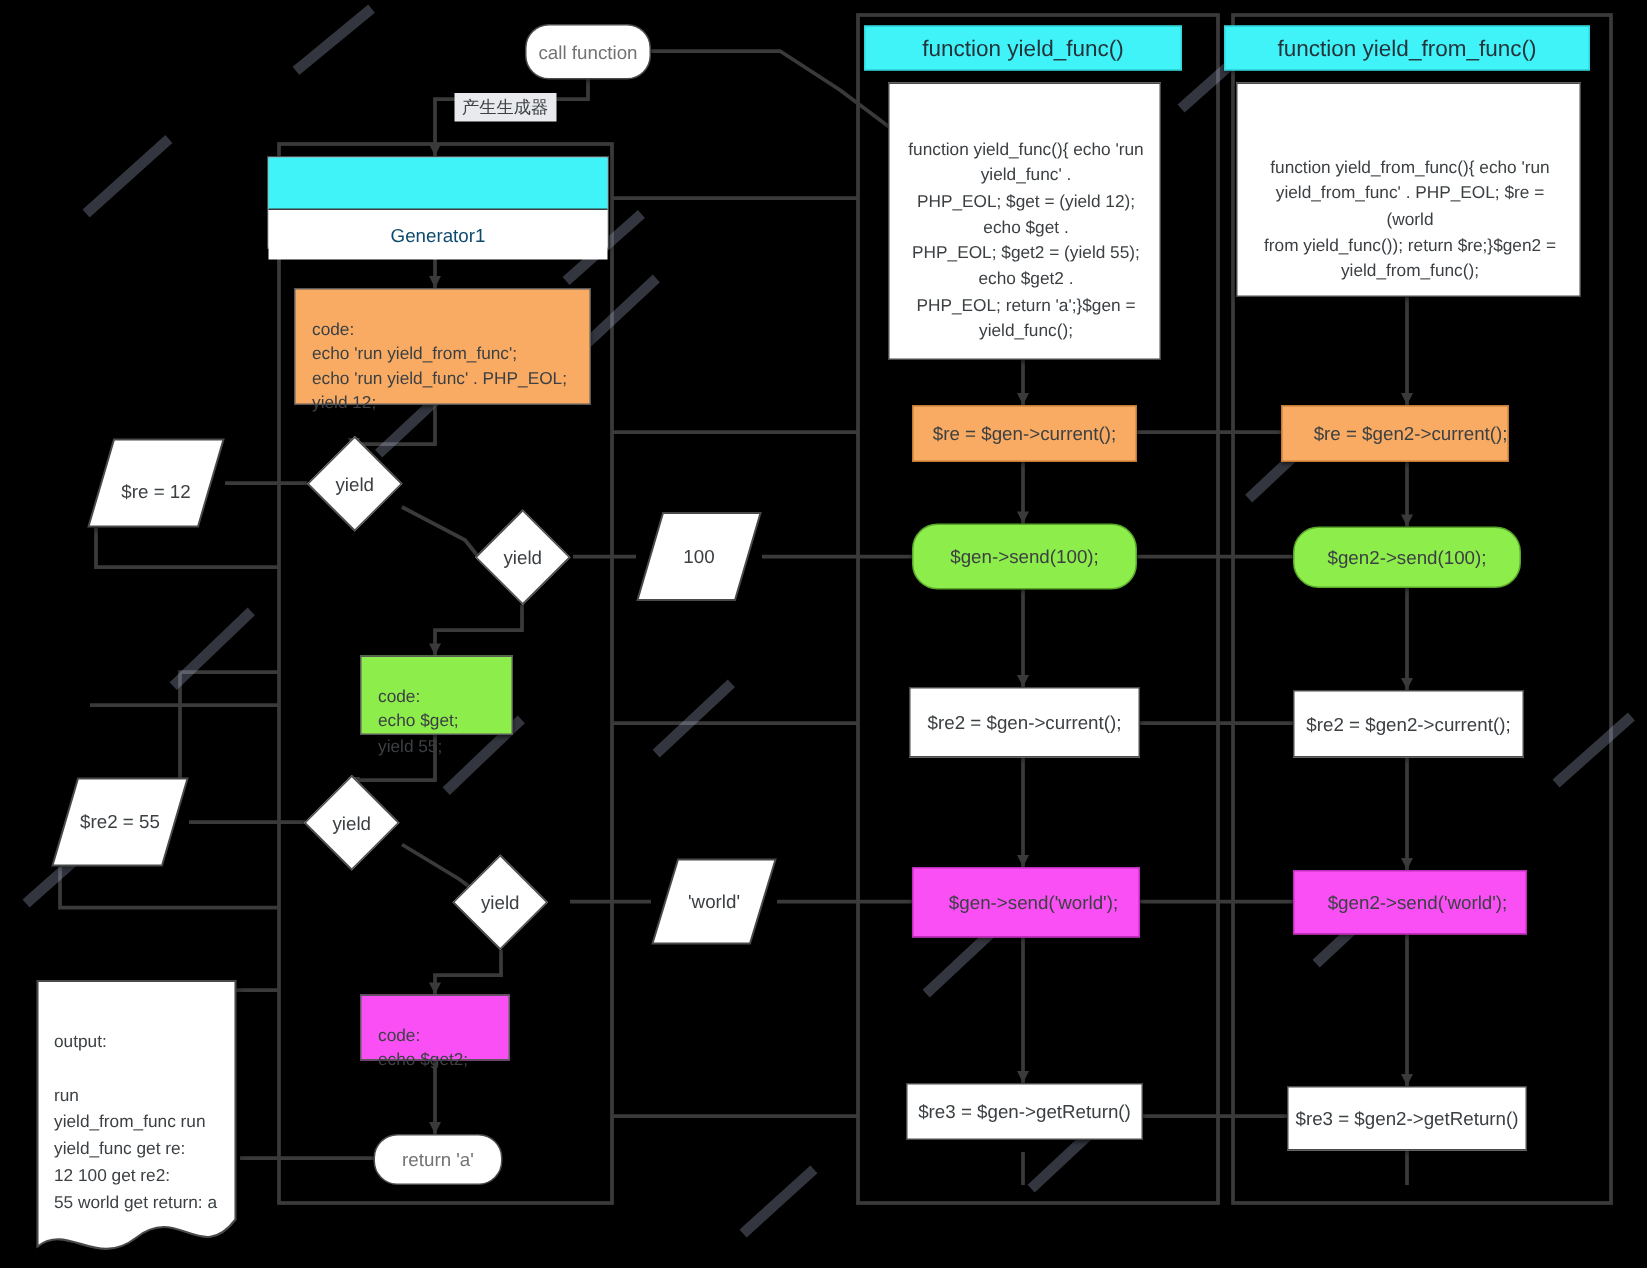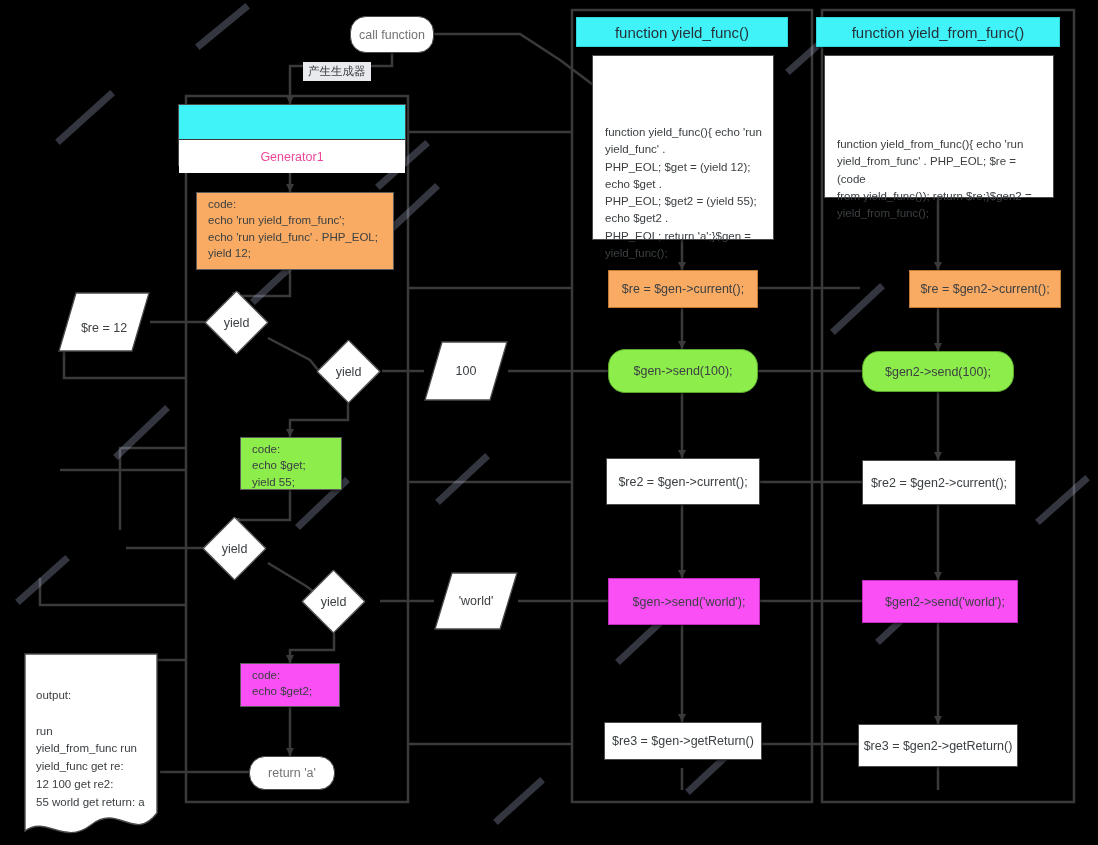--- a/index.html
+++ b/index.html
@@ -41,29 +41,29 @@
     height: 34px;
     background: #40f3f9;
     border-bottom: 1px solid #3a3a3a;
   }
   .gen-body {
     height: 33px;
     display: flex;
     align-items: center;
     justify-content: center;
     font-size: 12.5px;
-    color: #ec4899;
+    color: #0c4a6e;
     background: #ffffff;
   }
 
   
   .code-block {
     position: absolute;
     box-sizing: border-box;
-    padding: 3px 11px;
+    padding: 19px 11px;
     font-size: 11.5px;
     line-height: 1.42;
     color: #3c4043;
     white-space: pre-line;
     border: 1px solid #5a5a5a;
     box-shadow: 0 1px 3px rgba(0,0,0,0.6);
     text-align: left;
   }
   .c-orange { background: #f9ab63; }
   .c-green  { background: #8ced4b; }
@@ -158,22 +158,21 @@
     border: 1px solid #4a4a4a;
     box-shadow: 0 1px 3px rgba(0,0,0,0.6);
   }
   .src-panel .src-text {
     position: absolute;
     left: 12px; right: 10px;
     font-size: 11.5px;
     line-height: 1.5;
     color: #3c4043;
     white-space: pre-line;
-    text-align: left;
-    margin-top: 32px;
+    text-align: center;
   }
 
   
   .wm { position: absolute; pointer-events: none; opacity: 0.55; }
 </style>
 </head>
 <body>
 
 <div id="canvas">
 
@@ -344,20 +343,26 @@
     <span>$re = 12</span>
   </div>
 
   <div class="para-wrap" style="left:424px; top:341px; width:84px; height:60px;">
     <svg width="84" height="60" viewBox="0 0 84 60">
       <polygon points="18,1 83,1 66,59 1,59" fill="#ffffff" stroke="#4a4a4a" stroke-width="1.3"></polygon>
     </svg>
     <span>100</span>
   </div>
 
+  <div class="para-wrap" style="left:34px; top:518px; width:92px; height:60px;">
+    <svg width="92" height="60" viewBox="0 0 92 60">
+      <polygon points="18,1 91,1 74,59 1,59" fill="#ffffff" stroke="#4a4a4a" stroke-width="1.3"></polygon>
+    </svg>
+    <span>$re2 = 55</span>
+  </div>
 
   <div class="para-wrap" style="left:434px; top:572px; width:84px; height:58px;">
     <svg width="84" height="58" viewBox="0 0 84 58">
       <polygon points="18,1 83,1 66,57 1,57" fill="#ffffff" stroke="#4a4a4a" stroke-width="1.3"></polygon>
     </svg>
     <span>'world'</span>
   </div>
 
   <div class="term" style="left:249px; top:756px; width:86px; height:34px;">
     <span>return 'a'</span>
@@ -402,26 +407,26 @@
   <div class="proc" style="left:604px; top:722px; width:158px; height:38px;">
     <span>$re3 = $gen-&gt;getReturn()</span>
   </div>
 
   <div class="group-title" style="left:816px; top:17px; width:244px; height:30px;">
     <span>function yield_from_func()</span>
   </div>
 
   <div class="src-panel" style="left:824px; top:55px; width:230px; height:143px;">
     <div class="src-text" style="top:48px;">function yield_from_func(){ echo 'run
-yield_from_func' . PHP_EOL; $re = (code
+yield_from_func' . PHP_EOL; $re = (world
 from yield_func()); return $re;}$gen2 =
 yield_from_func();</div>
   </div>
 
-  <div class="proc p-orange" style="left:909px; top:270px; width:152px; height:38px;">
+  <div class="proc p-orange" style="left:854px; top:270px; width:152px; height:38px;justify-content:flex-end;">
     <span>$re = $gen2-&gt;current();</span>
   </div>
   <div class="proc p-green" style="left:862px; top:351px; width:152px; height:41px;">
     <span>$gen2-&gt;send(100);</span>
   </div>
   <div class="proc" style="left:862px; top:460px; width:154px; height:45px;">
     <span>$re2 = $gen2-&gt;current();</span>
   </div>
   <div class="proc p-magenta" style="left:862px; top:580px; width:156px; height:43px;">
     <span>$gen2-&gt;send('world');</span>

